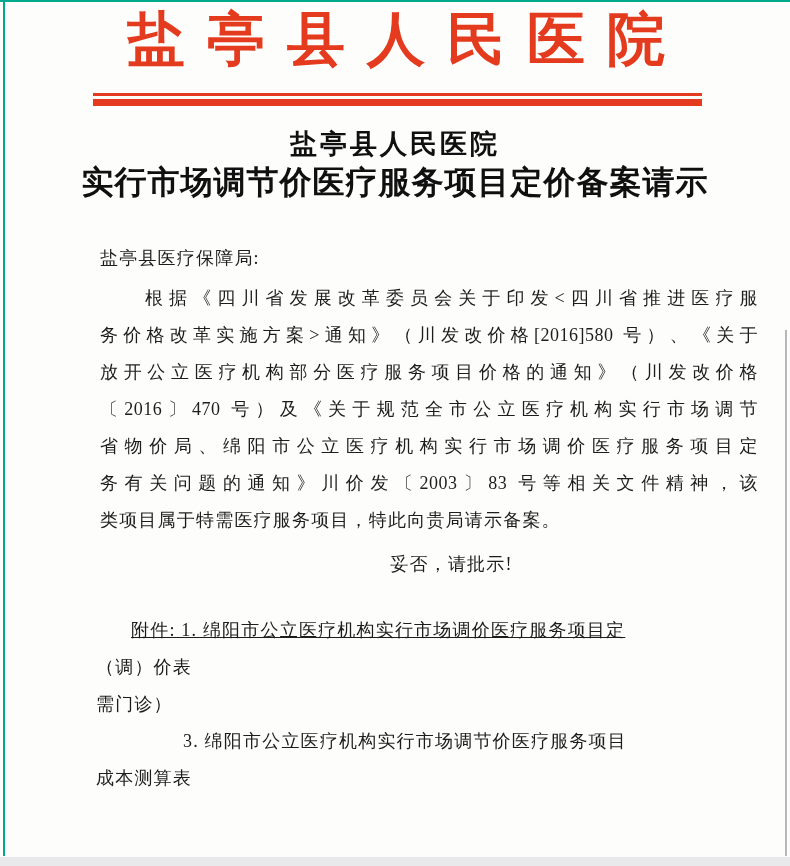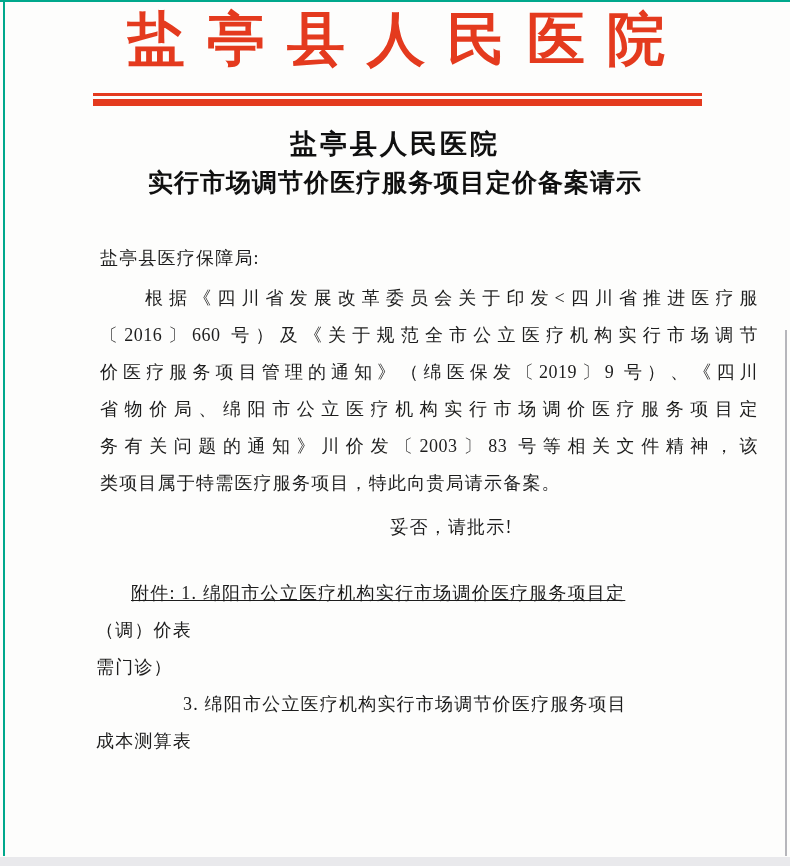--- a/index.html
+++ b/index.html
@@ -26,21 +26,21 @@
     border-top:3px solid transparent; border-bottom:7px solid transparent;
   }
 
   
   .doc-title {
     position:absolute; top:128px; left:0; width:790px; margin:0;
     text-align:center; color:#101010; font-weight:bold;
     font-family:"Liberation Sans","DejaVu Sans",sans-serif;
   }
   .doc-title-line1 { display:block; font-size:27px; line-height:33px; letter-spacing:3px; }
-  .doc-title-line2 { display:block; font-size:25px; line-height:34px; letter-spacing:1px; margin-top:4px; }
+  .doc-title-line2 { display:block; font-size:32px; line-height:34px; letter-spacing:1px; margin-top:4px; }
 
   
   .doc-body { position:absolute; top:240px; left:100px; width:658px; color:#1d1d1d; }
   .line { height:37px; line-height:36px; font-size:18px; letter-spacing:1.2px; white-space:pre; }
   .line.fill {
     white-space:normal; overflow:hidden;
     text-align:justify; text-align-last:justify; text-justify:inter-character;
     letter-spacing:0.5px;
   }
   .ind-flush  { margin-left:0; }
@@ -68,22 +68,23 @@
   </header>
 
   <h1 class="doc-title">
     <span class="doc-title-line1">盐亭县人民医院</span>
     <span class="doc-title-line2">实行市场调节价医疗服务项目定价备案请示</span>
   </h1>
 
   <main class="doc-body" id="doc-body">
       <div class="line ind-flush">盐亭县医疗保障局:</div>
       <div class="line ind-para fill g1">根据《四川省发展改革委员会关于印发&lt;四川省推进医疗服</div>
-      <div class="line ind-flush fill">〔2016〕660 号）及《关于规范全市公立医疗机构实行市场调节</div>
-      <div class="line ind-flush fill">价医疗服务项目管理的通知》（绵医保发〔2019〕9 号）、《四川</div>
+      <div class="line ind-flush fill">务价格改革实施方案&gt;通知》（川发改价格[2016]580 号）、《关于</div>
+      <div class="line ind-flush fill">放开公立医疗机构部分医疗服务项目价格的通知》（川发改价格</div>
+      <div class="line ind-flush fill">〔2016〕470 号）及《关于规范全市公立医疗机构实行市场调节</div>
       <div class="line ind-flush fill">省物价局、绵阳市公立医疗机构实行市场调价医疗服务项目定</div>
       <div class="line ind-flush fill">务有关问题的通知》川价发〔2003〕83 号等相关文件精神，该</div>
       <div class="line ind-flush">类项目属于特需医疗服务项目，特此向贵局请示备案。</div>
       <div class="line ind-para g2">妥否，请批示!</div>
       <div class="line ind-attach g3">附件: 1. 绵阳市公立医疗机构实行市场调价医疗服务项目定</div>
       <div class="line ind-hang">（调）价表</div>
       <div class="line ind-hang">需门诊）</div>
       <div class="line ind-sub">3. 绵阳市公立医疗机构实行市场调节价医疗服务项目</div>
       <div class="line ind-hang">成本测算表</div>
     </main>

